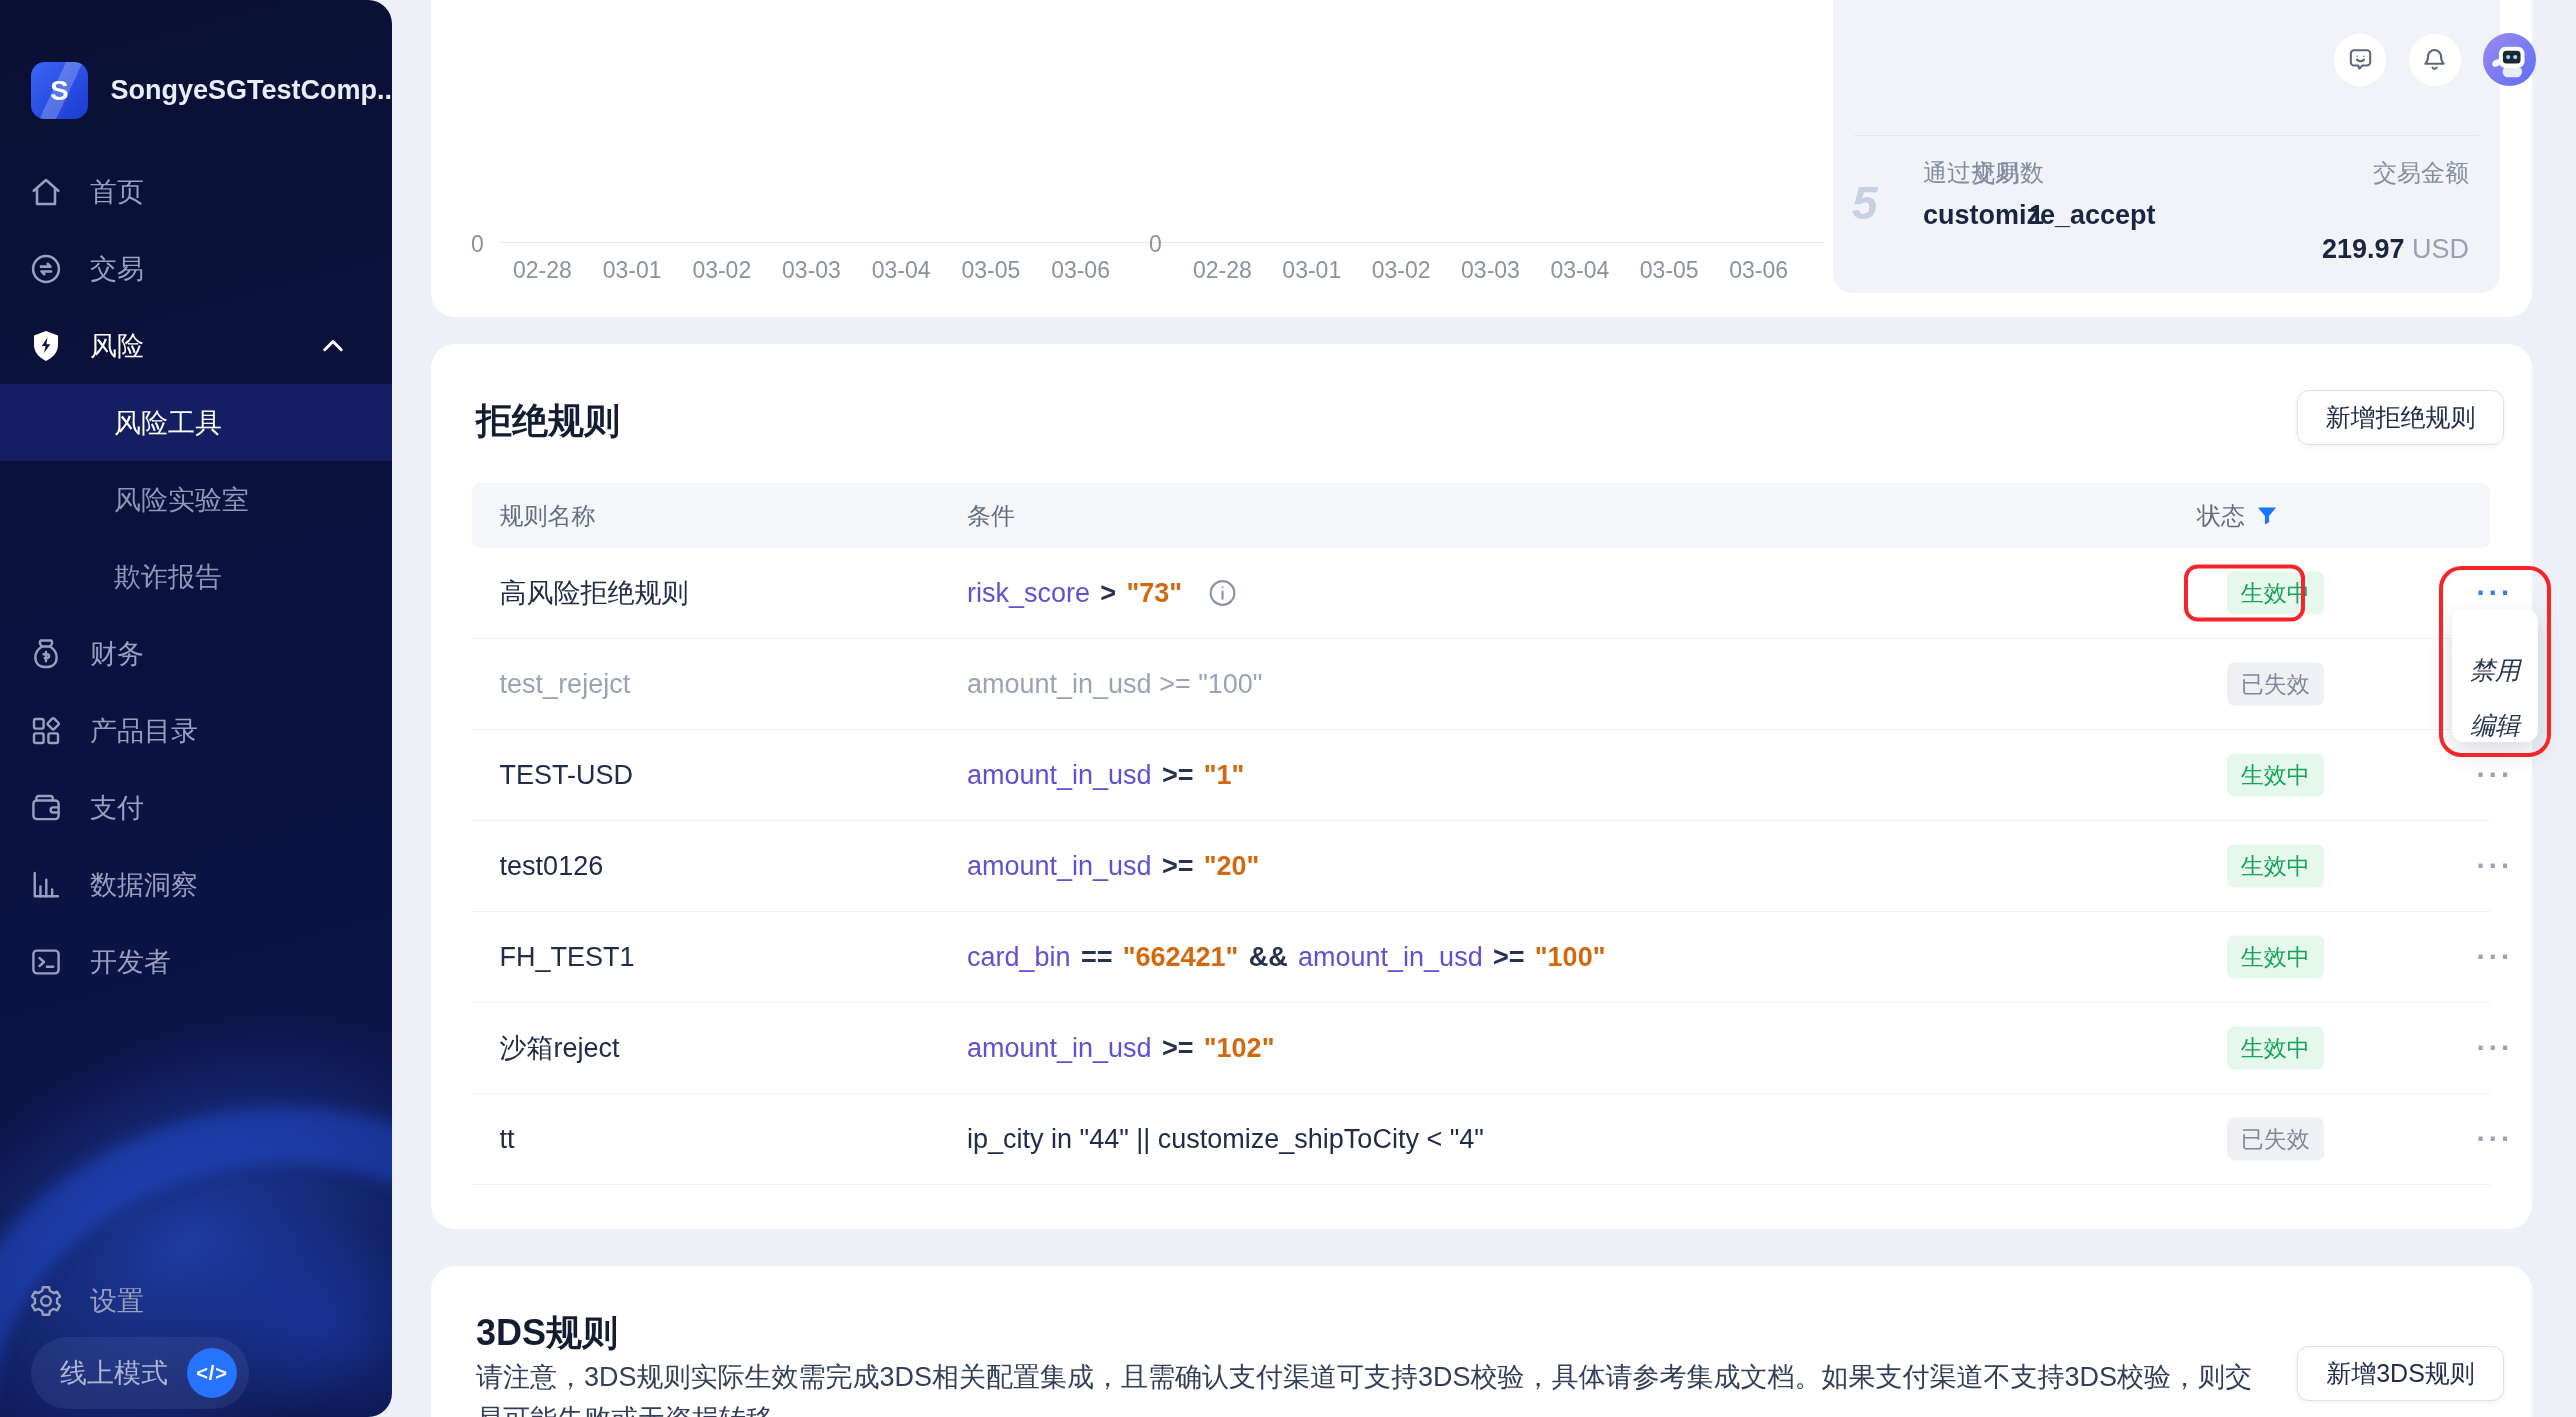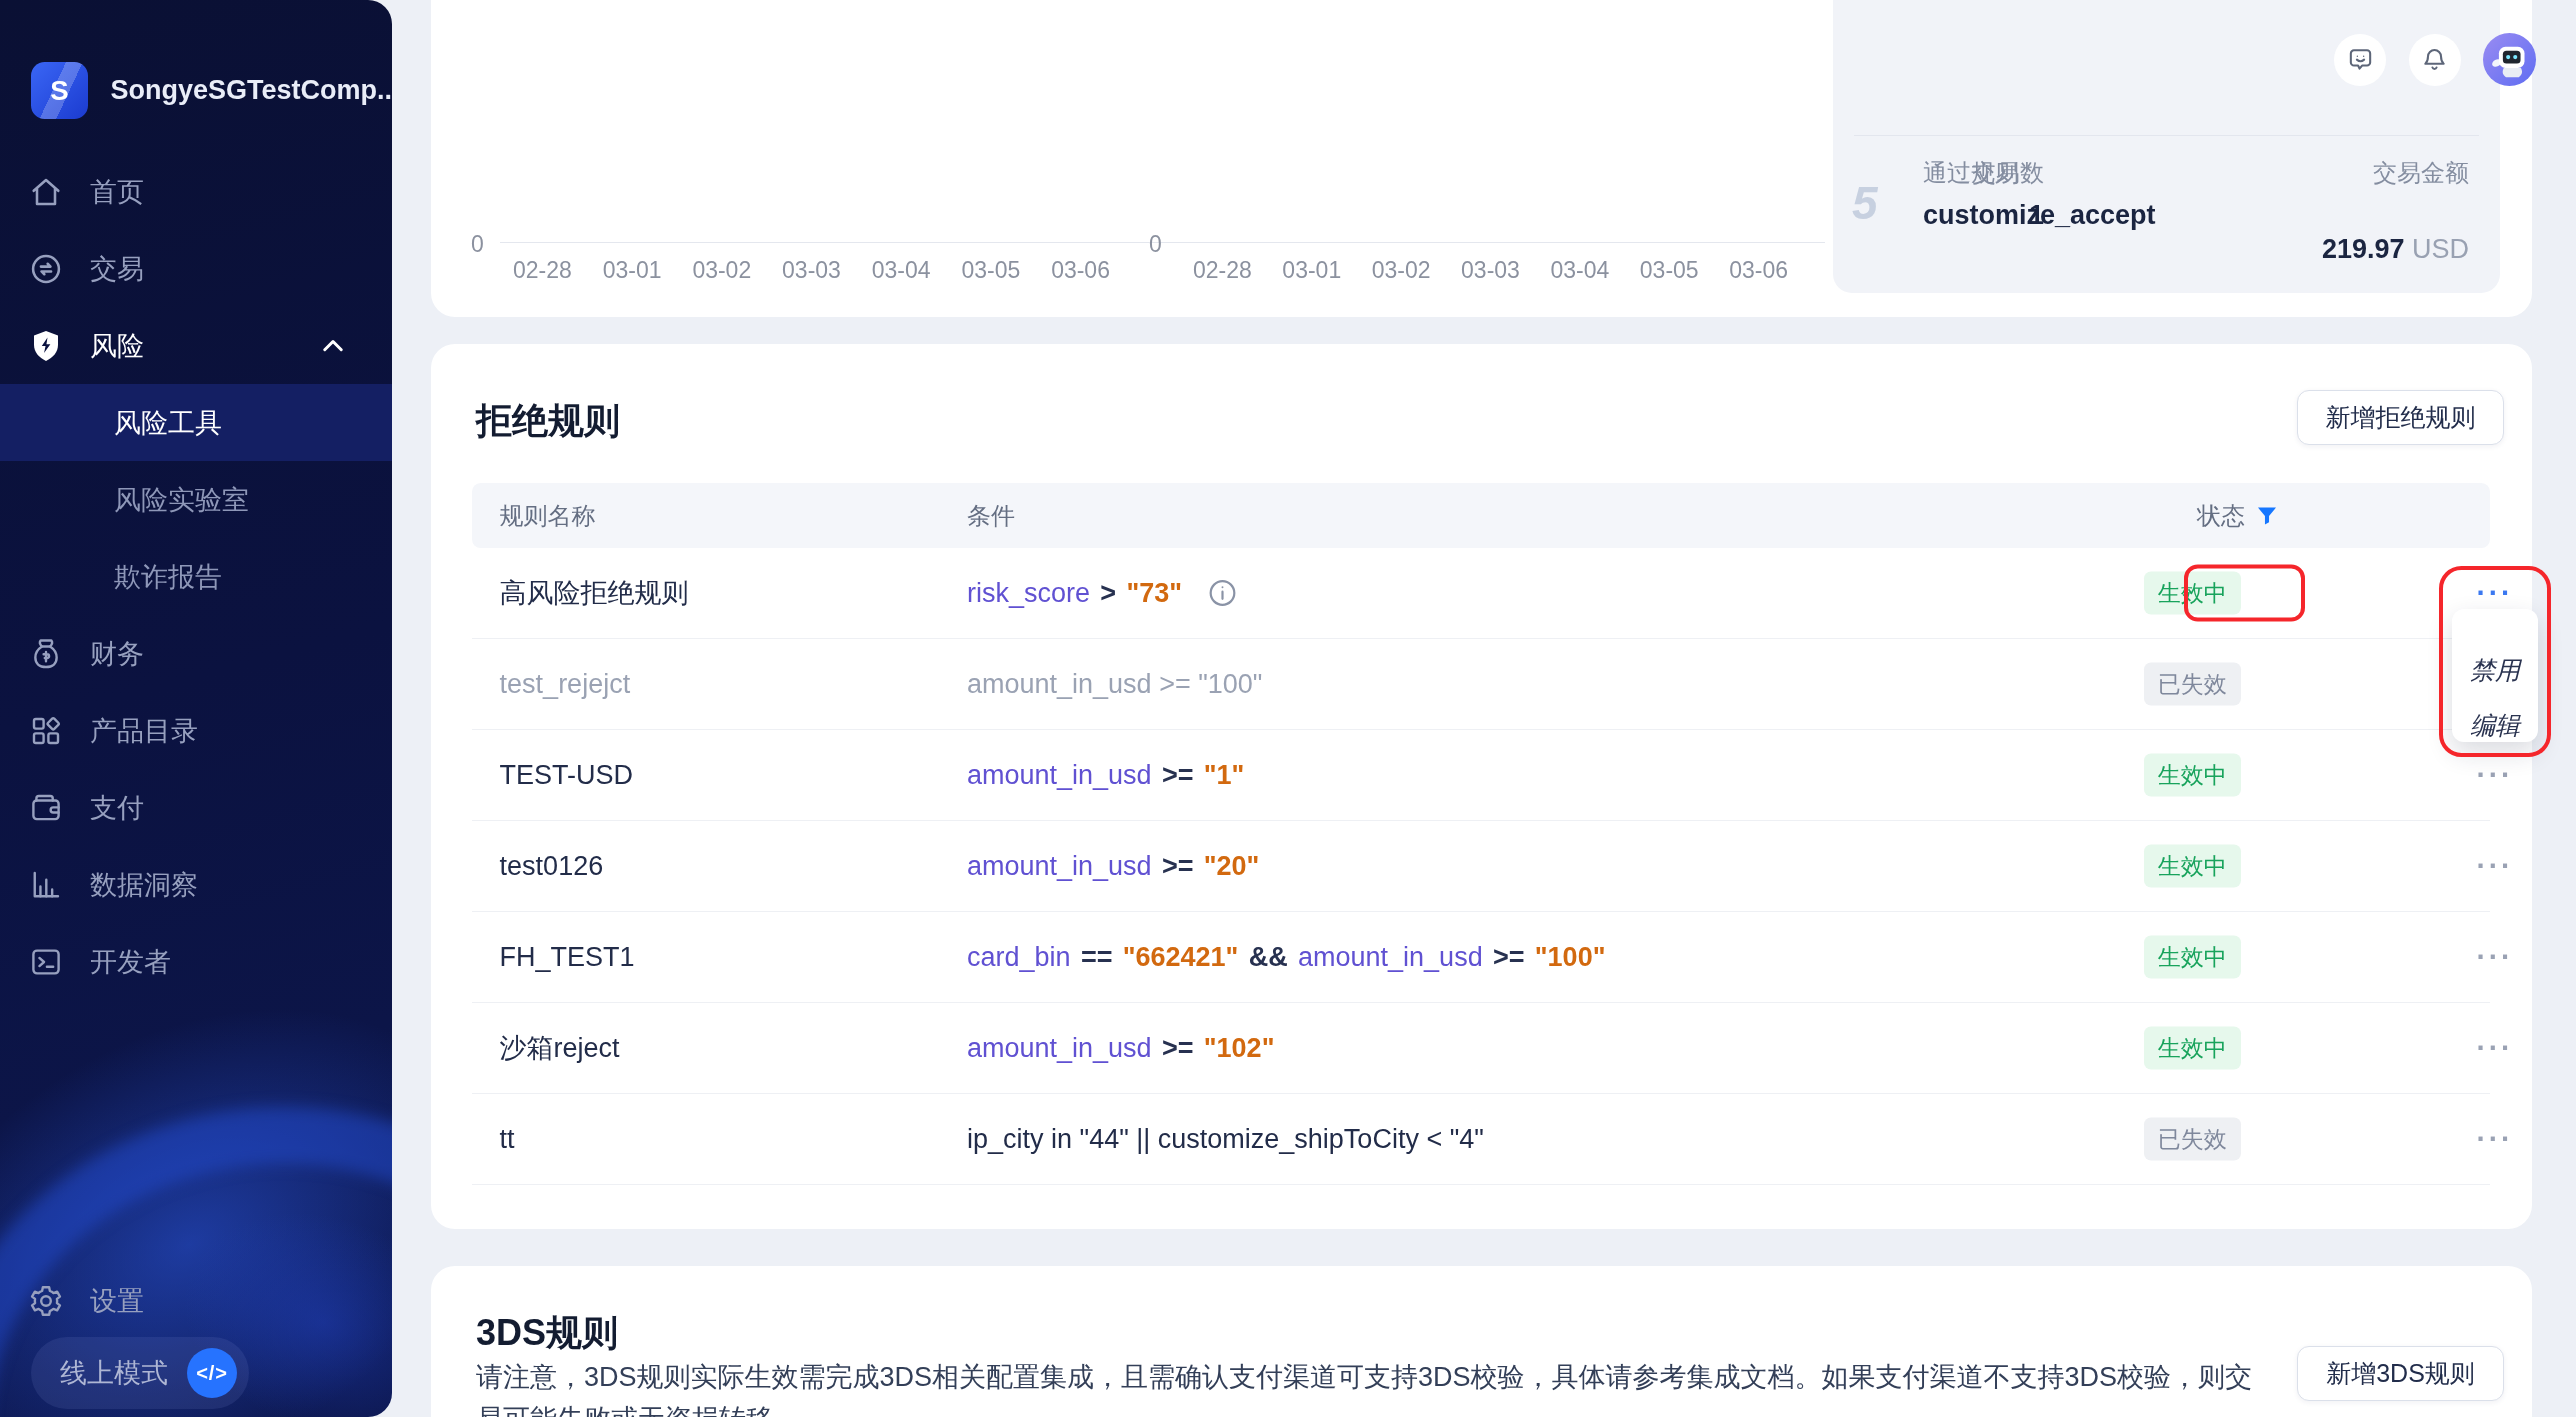--- a/index.html
+++ b/index.html
@@ -71,21 +71,21 @@
   .th { position:absolute; top:0; height:65px; display:flex; align-items:center; gap:10.3px; }
   .rows { position:absolute; left:41px; top:204px; width:2018px; }
   .trow { position:relative; height:91px; border-bottom:1.7px solid #eef0f4; }
   .cell-name { position:absolute; left:27.6px; top:50%; transform:translateY(-50%); font-size:27px; color:#222c49; }
   .cell-cond { position:absolute; left:495px; top:50%; transform:translateY(-50%); font-size:27px;
     display:flex; align-items:center; gap:10.3px; white-space:nowrap; }
   .tok-f { color:var(--field,#6051d2); }
   .tok-o { color:var(--op,#273150); font-weight:600; }
   .tok-v { color:var(--value,#d2690f); font-weight:600; }
   .trow.off .cell-name, .trow.off .cell-cond { color:#9aa2b3; }
-  .badge { position:absolute; left:1672px; top:50%; transform:translateY(-50%); height:43px;
+  .badge { position:absolute; left:1755px; top:50%; transform:translateY(-50%); height:43px;
     display:inline-flex; align-items:center; padding:0 13.8px; border-radius:7px; font-size:23px; }
   .badge.on { color:var(--on-text,#18a35c); background:var(--on-bg,#e6f8ec); }
   .badge.off { color:var(--off-text,#7f889c); background:var(--off-bg,#eef0f3); }
   .dots { position:absolute; left:1980px; width:86px; text-align:center; top:50%; transform:translateY(-50%);
     font-size:29px; font-weight:700; letter-spacing:2.6px; color:#9aa2b4; cursor:pointer; }
   .dots.blue { color:#3b78f0; }
   .ring-badge { position:absolute; left:1712px; top:50%; transform:translateY(-50%); width:121px; height:57px;
     border:4.3px solid var(--red,#f5262b); border-radius:13.8px; z-index:4; }
   .ring-menu { position:absolute; left:1967px; top:18px; width:112px; height:191px;
     border:4.3px solid var(--red,#f5262b); border-radius:22.4px; z-index:6; }

